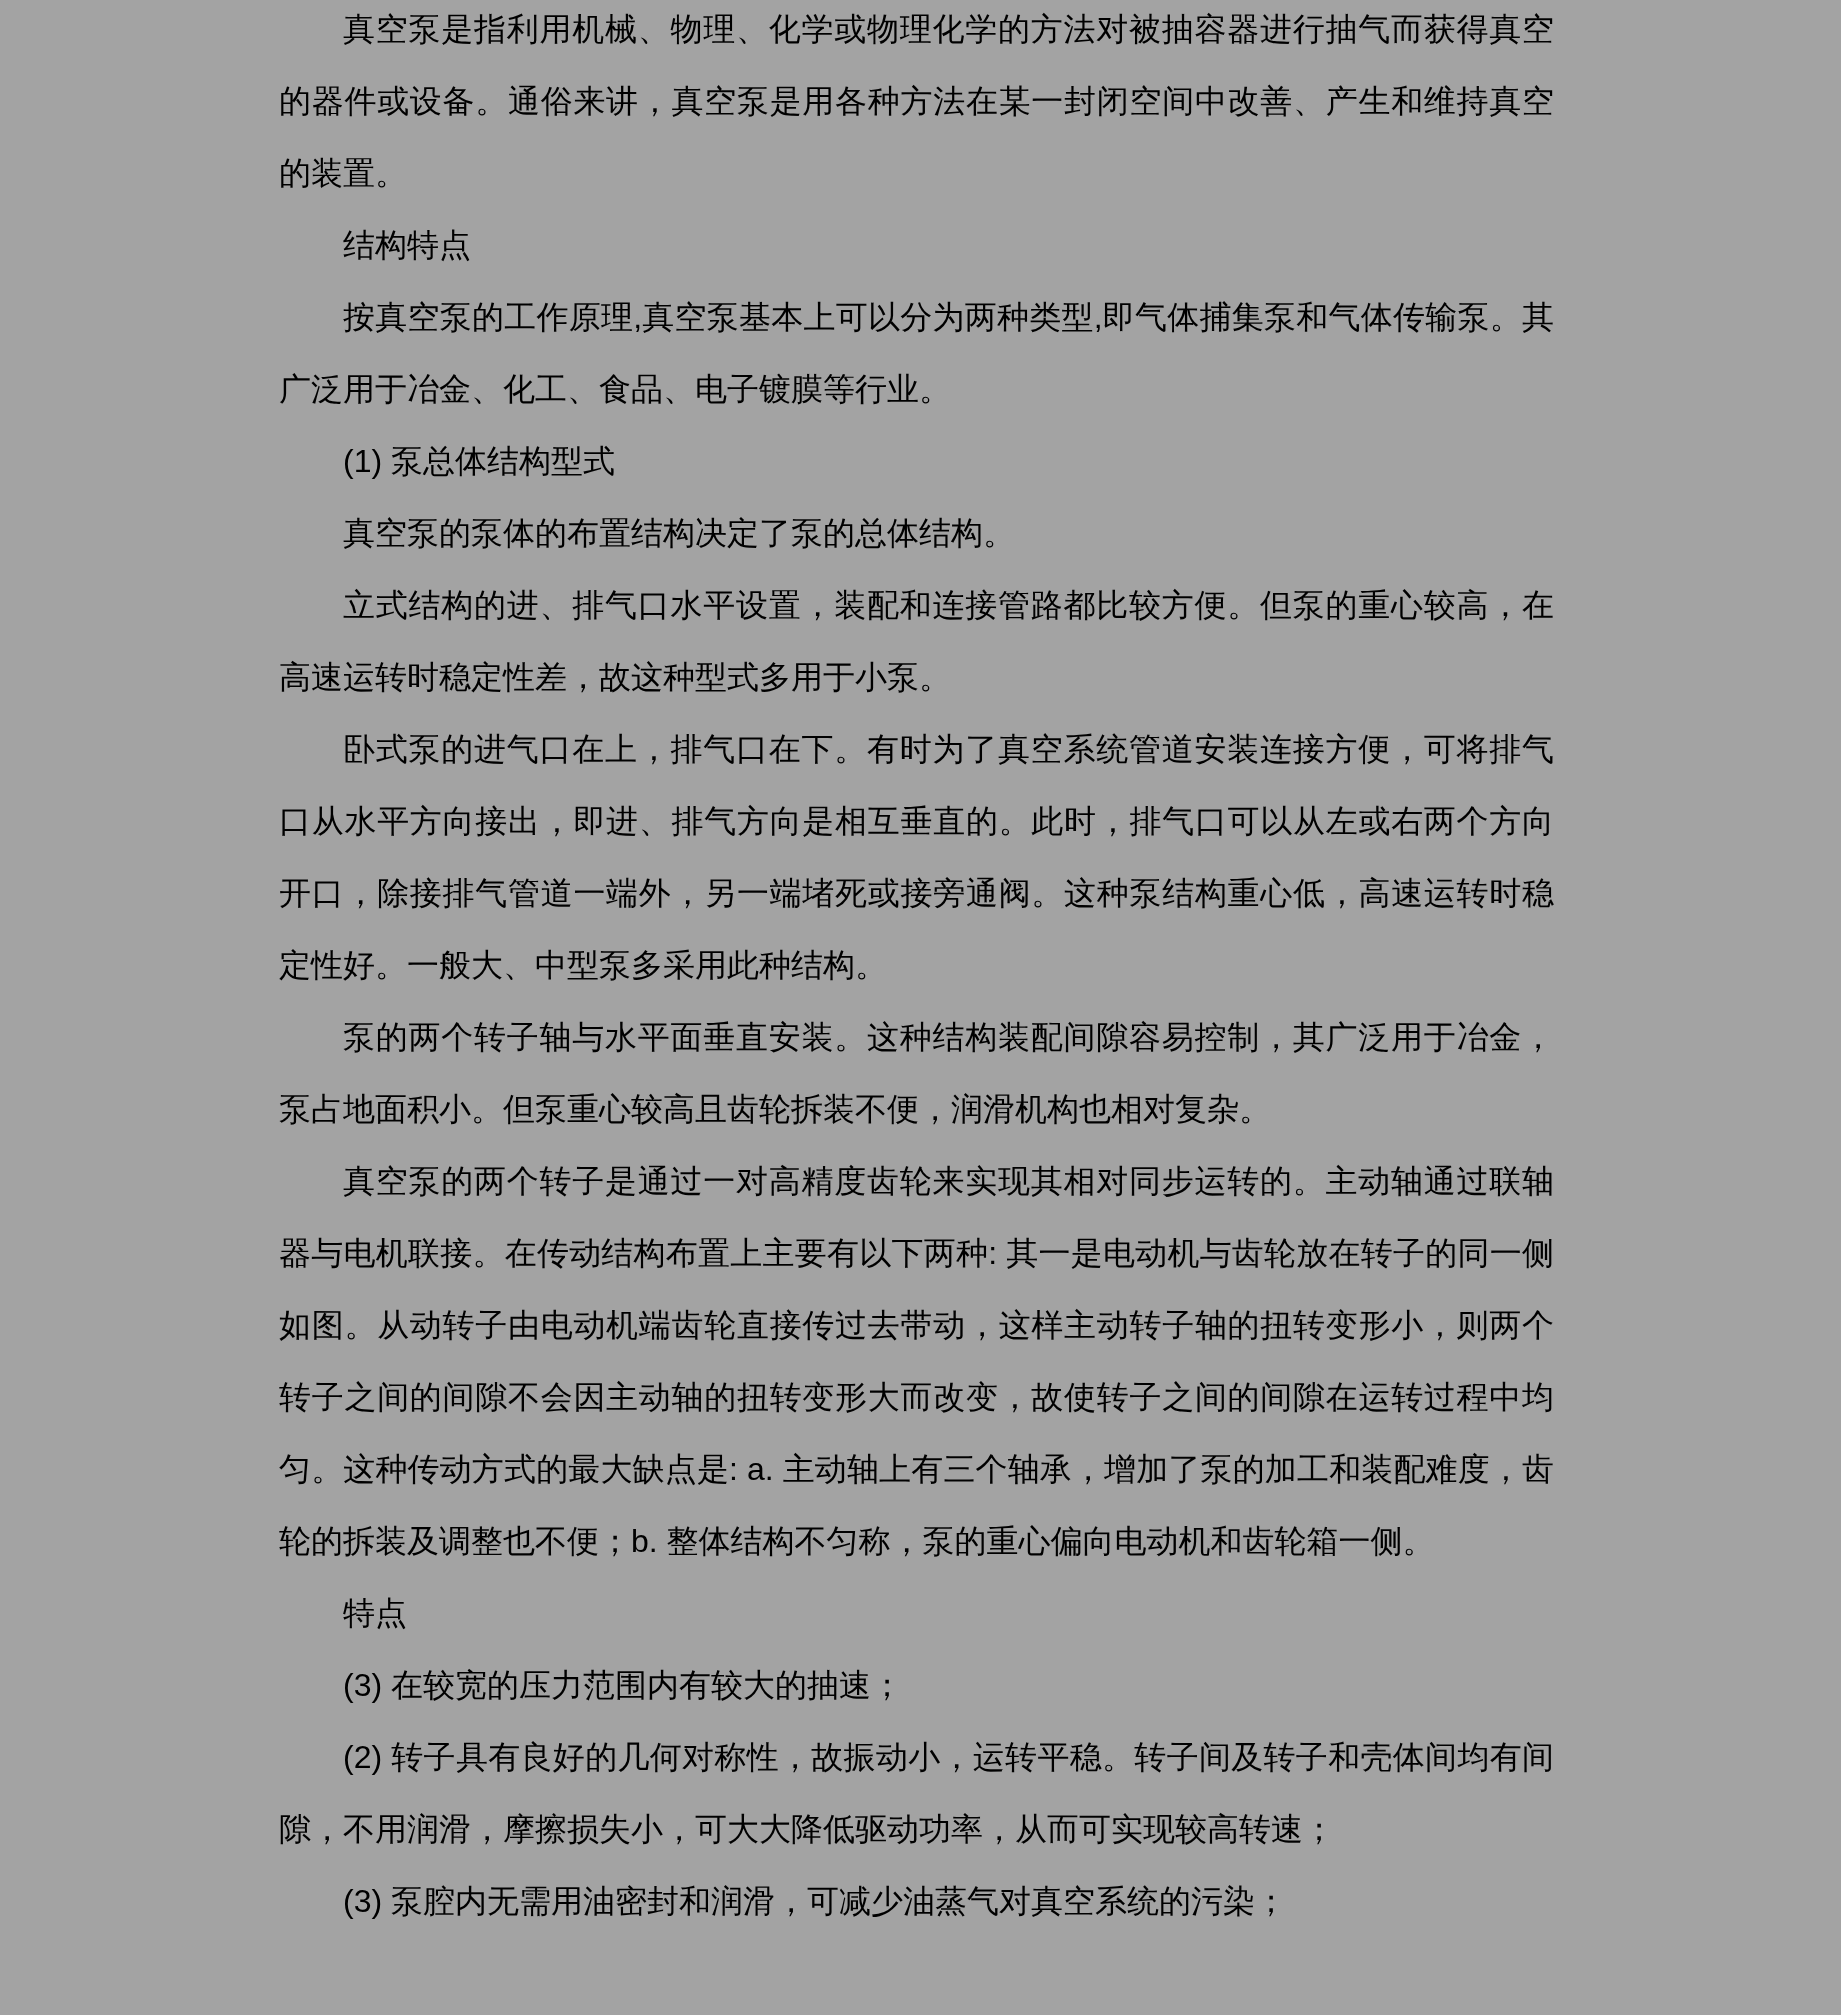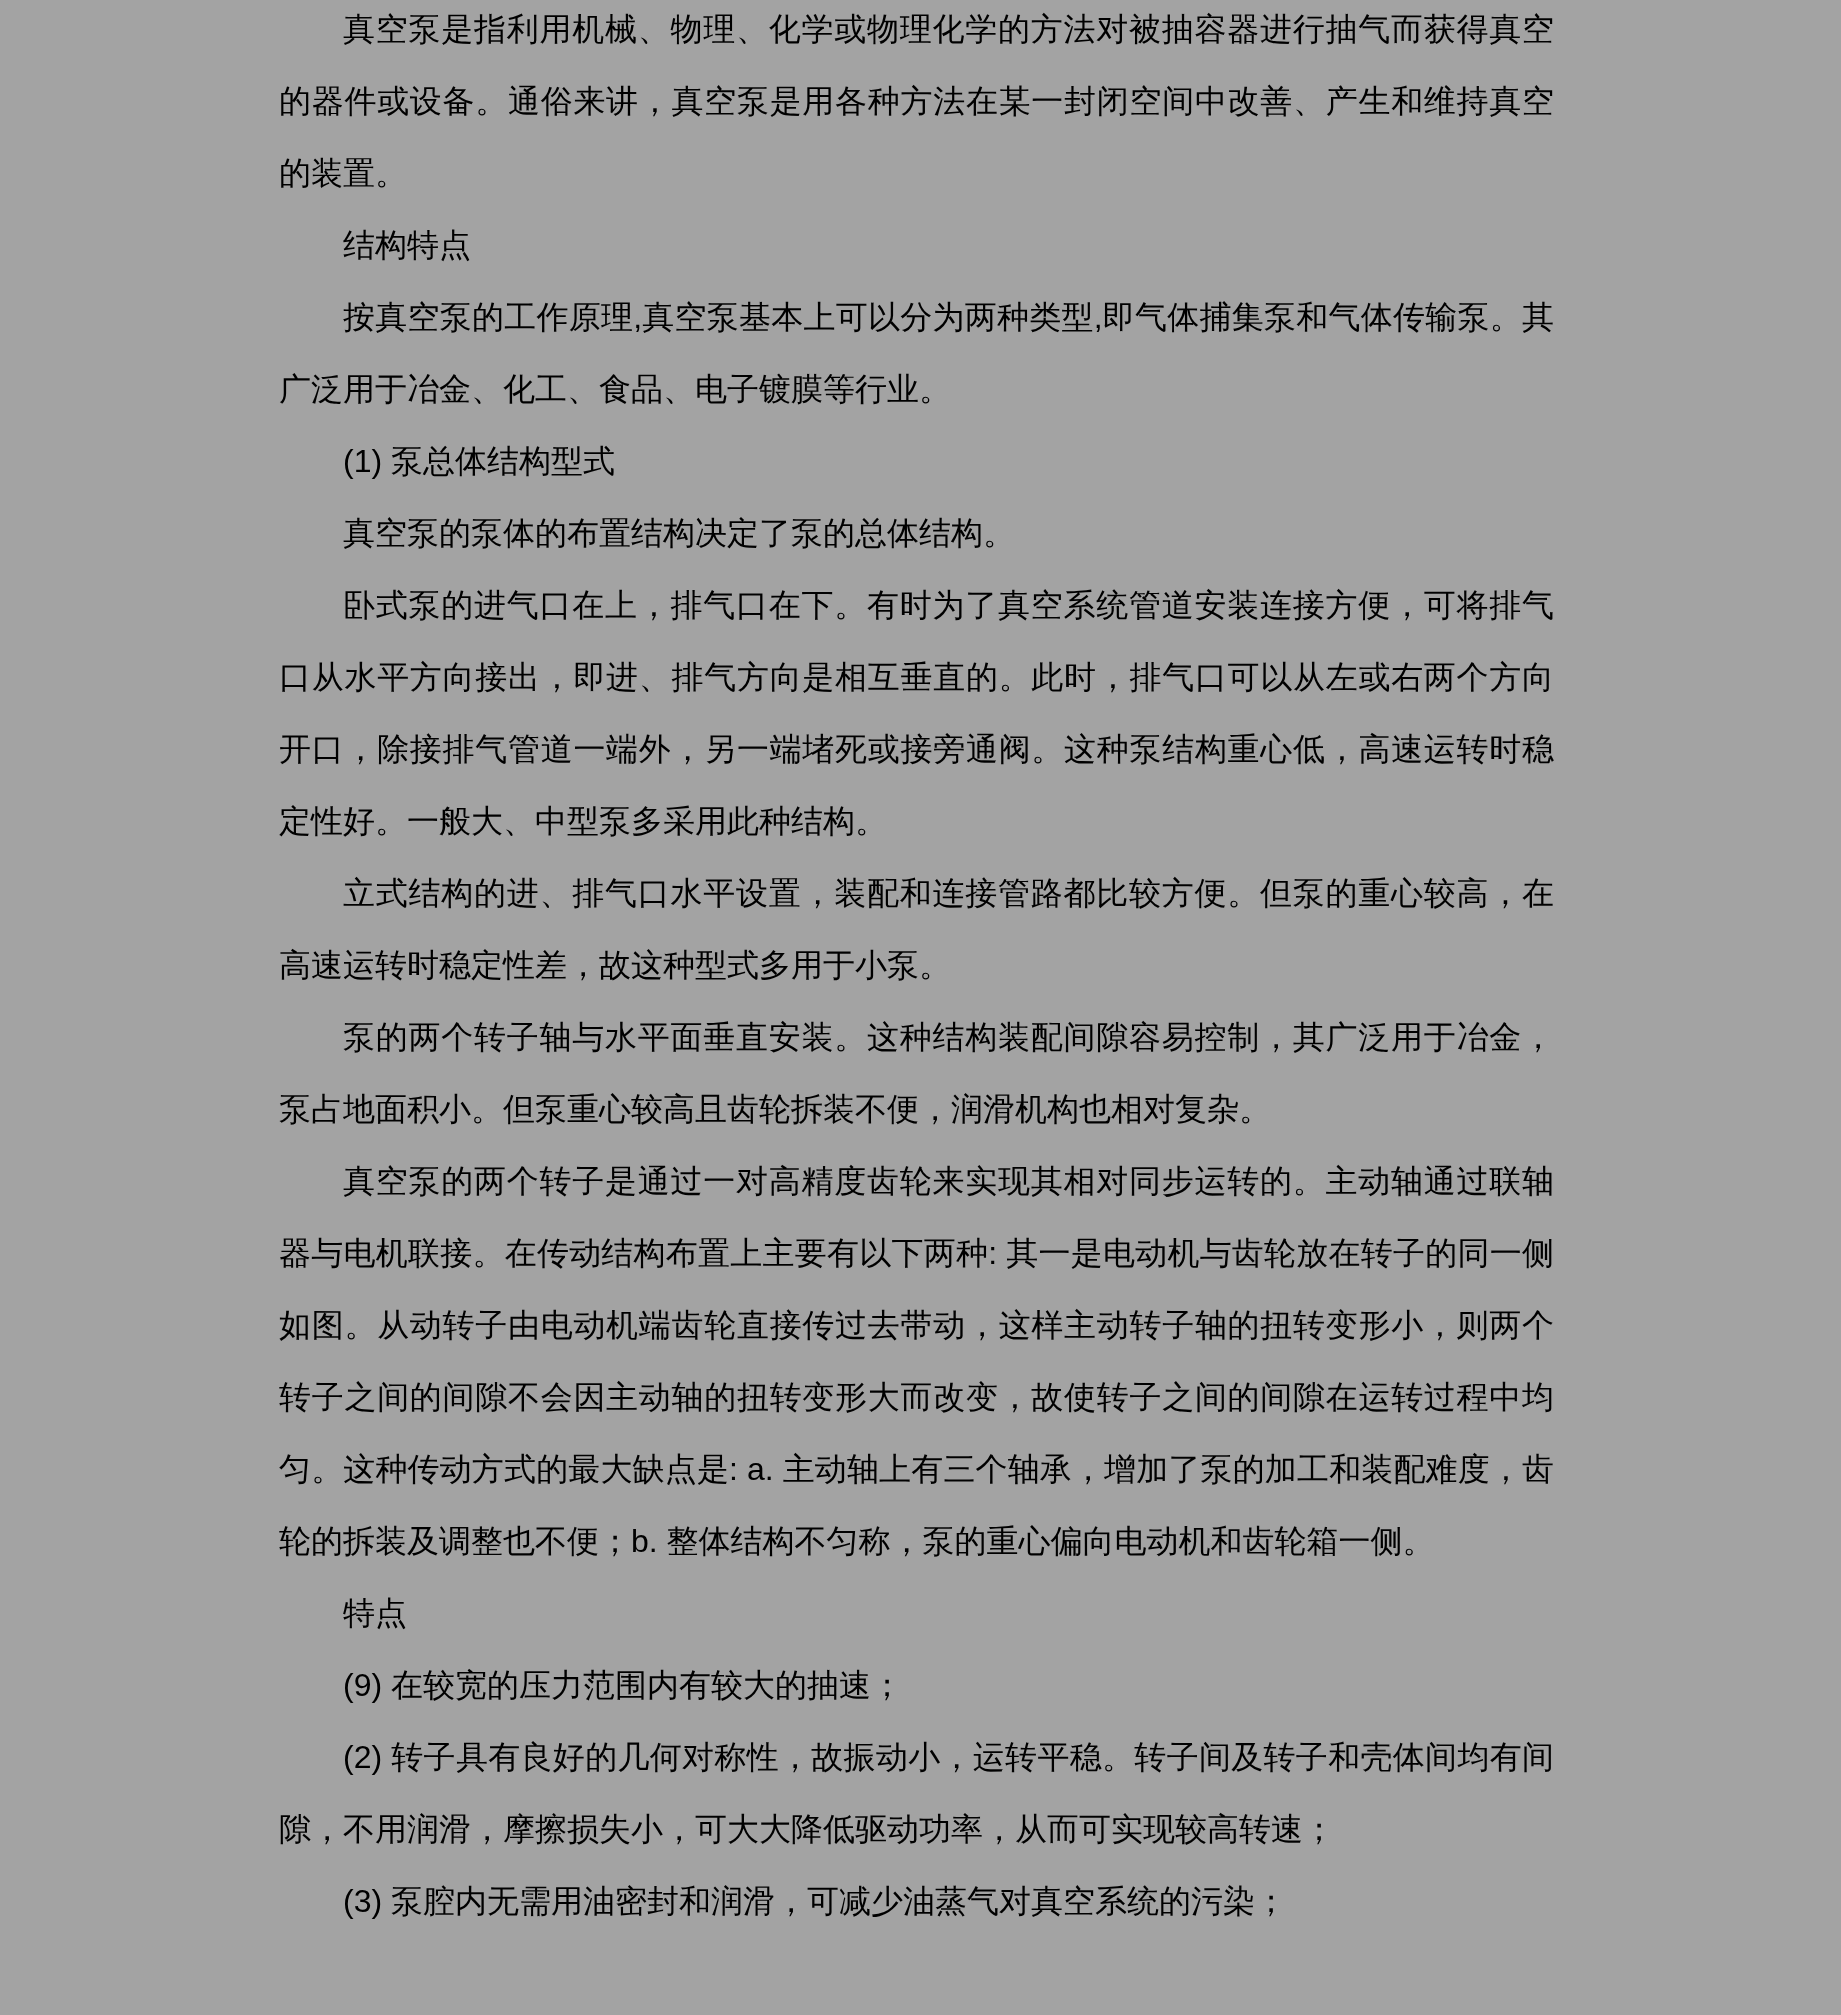--- a/index.html
+++ b/index.html
@@ -35,22 +35,22 @@
 </style>
 </head>
 <body>
 
 <div class="page">
   <p class="para">真空泵是指利用机械、物理、化学或物理化学的方法对被抽容器进行抽气而获得真空的器件或设备。通俗来讲，真空泵是用各种方法在某一封闭空间中改善、产生和维持真空的装置。</p>
   <p class="para">结构特点</p>
   <p class="para">按真空泵的工作原理,真空泵基本上可以分为两种类型,即气体捕集泵和气体传输泵。其广泛用于冶金、化工、食品、电子镀膜等行业。</p>
   <p class="para">(1) 泵总体结构型式</p>
   <p class="para">真空泵的泵体的布置结构决定了泵的总体结构。</p>
+  <p class="para">立式结构的进、排气口水平设置，装配和连接管路都比较方便。但泵的重心较高，在高速运转时稳定性差，故这种型式多用于小泵。</p>
   <p class="para">卧式泵的进气口在上，排气口在下。有时为了真空系统管道安装连接方便，可将排气口从水平方向接出，即进、排气方向是相互垂直的。此时，排气口可以从左或右两个方向开口，除接排气管道一端外，另一端堵死或接旁通阀。这种泵结构重心低，高速运转时稳定性好。一般大、中型泵多采用此种结构。</p>
-  <p class="para">立式结构的进、排气口水平设置，装配和连接管路都比较方便。但泵的重心较高，在高速运转时稳定性差，故这种型式多用于小泵。</p>
   <p class="para">泵的两个转子轴与水平面垂直安装。这种结构装配间隙容易控制，其广泛用于冶金，泵占地面积小。但泵重心较高且齿轮拆装不便，润滑机构也相对复杂。</p>
   <p class="para">真空泵的两个转子是通过一对高精度齿轮来实现其相对同步运转的。主动轴通过联轴器与电机联接。在传动结构布置上主要有以下两种: 其一是电动机与齿轮放在转子的同一侧如图。从动转子由电动机端齿轮直接传过去带动，这样主动转子轴的扭转变形小，则两个转子之间的间隙不会因主动轴的扭转变形大而改变，故使转子之间的间隙在运转过程中均匀。这种传动方式的最大缺点是: a. 主动轴上有三个轴承，增加了泵的加工和装配难度，齿轮的拆装及调整也不便；b. 整体结构不匀称，泵的重心偏向电动机和齿轮箱一侧。</p>
   <p class="para">特点</p>
-  <p class="para">(9) 在较宽的压力范围内有较大的抽速；</p>
+  <p class="para">(3) 在较宽的压力范围内有较大的抽速；</p>
   <p class="para">(2) 转子具有良好的几何对称性，故振动小，运转平稳。转子间及转子和壳体间均有间隙，不用润滑，摩擦损失小，可大大降低驱动功率，从而可实现较高转速；</p>
   <p class="para">(3) 泵腔内无需用油密封和润滑，可减少油蒸气对真空系统的污染；</p>
 </div>
 
 
 </body></html>

